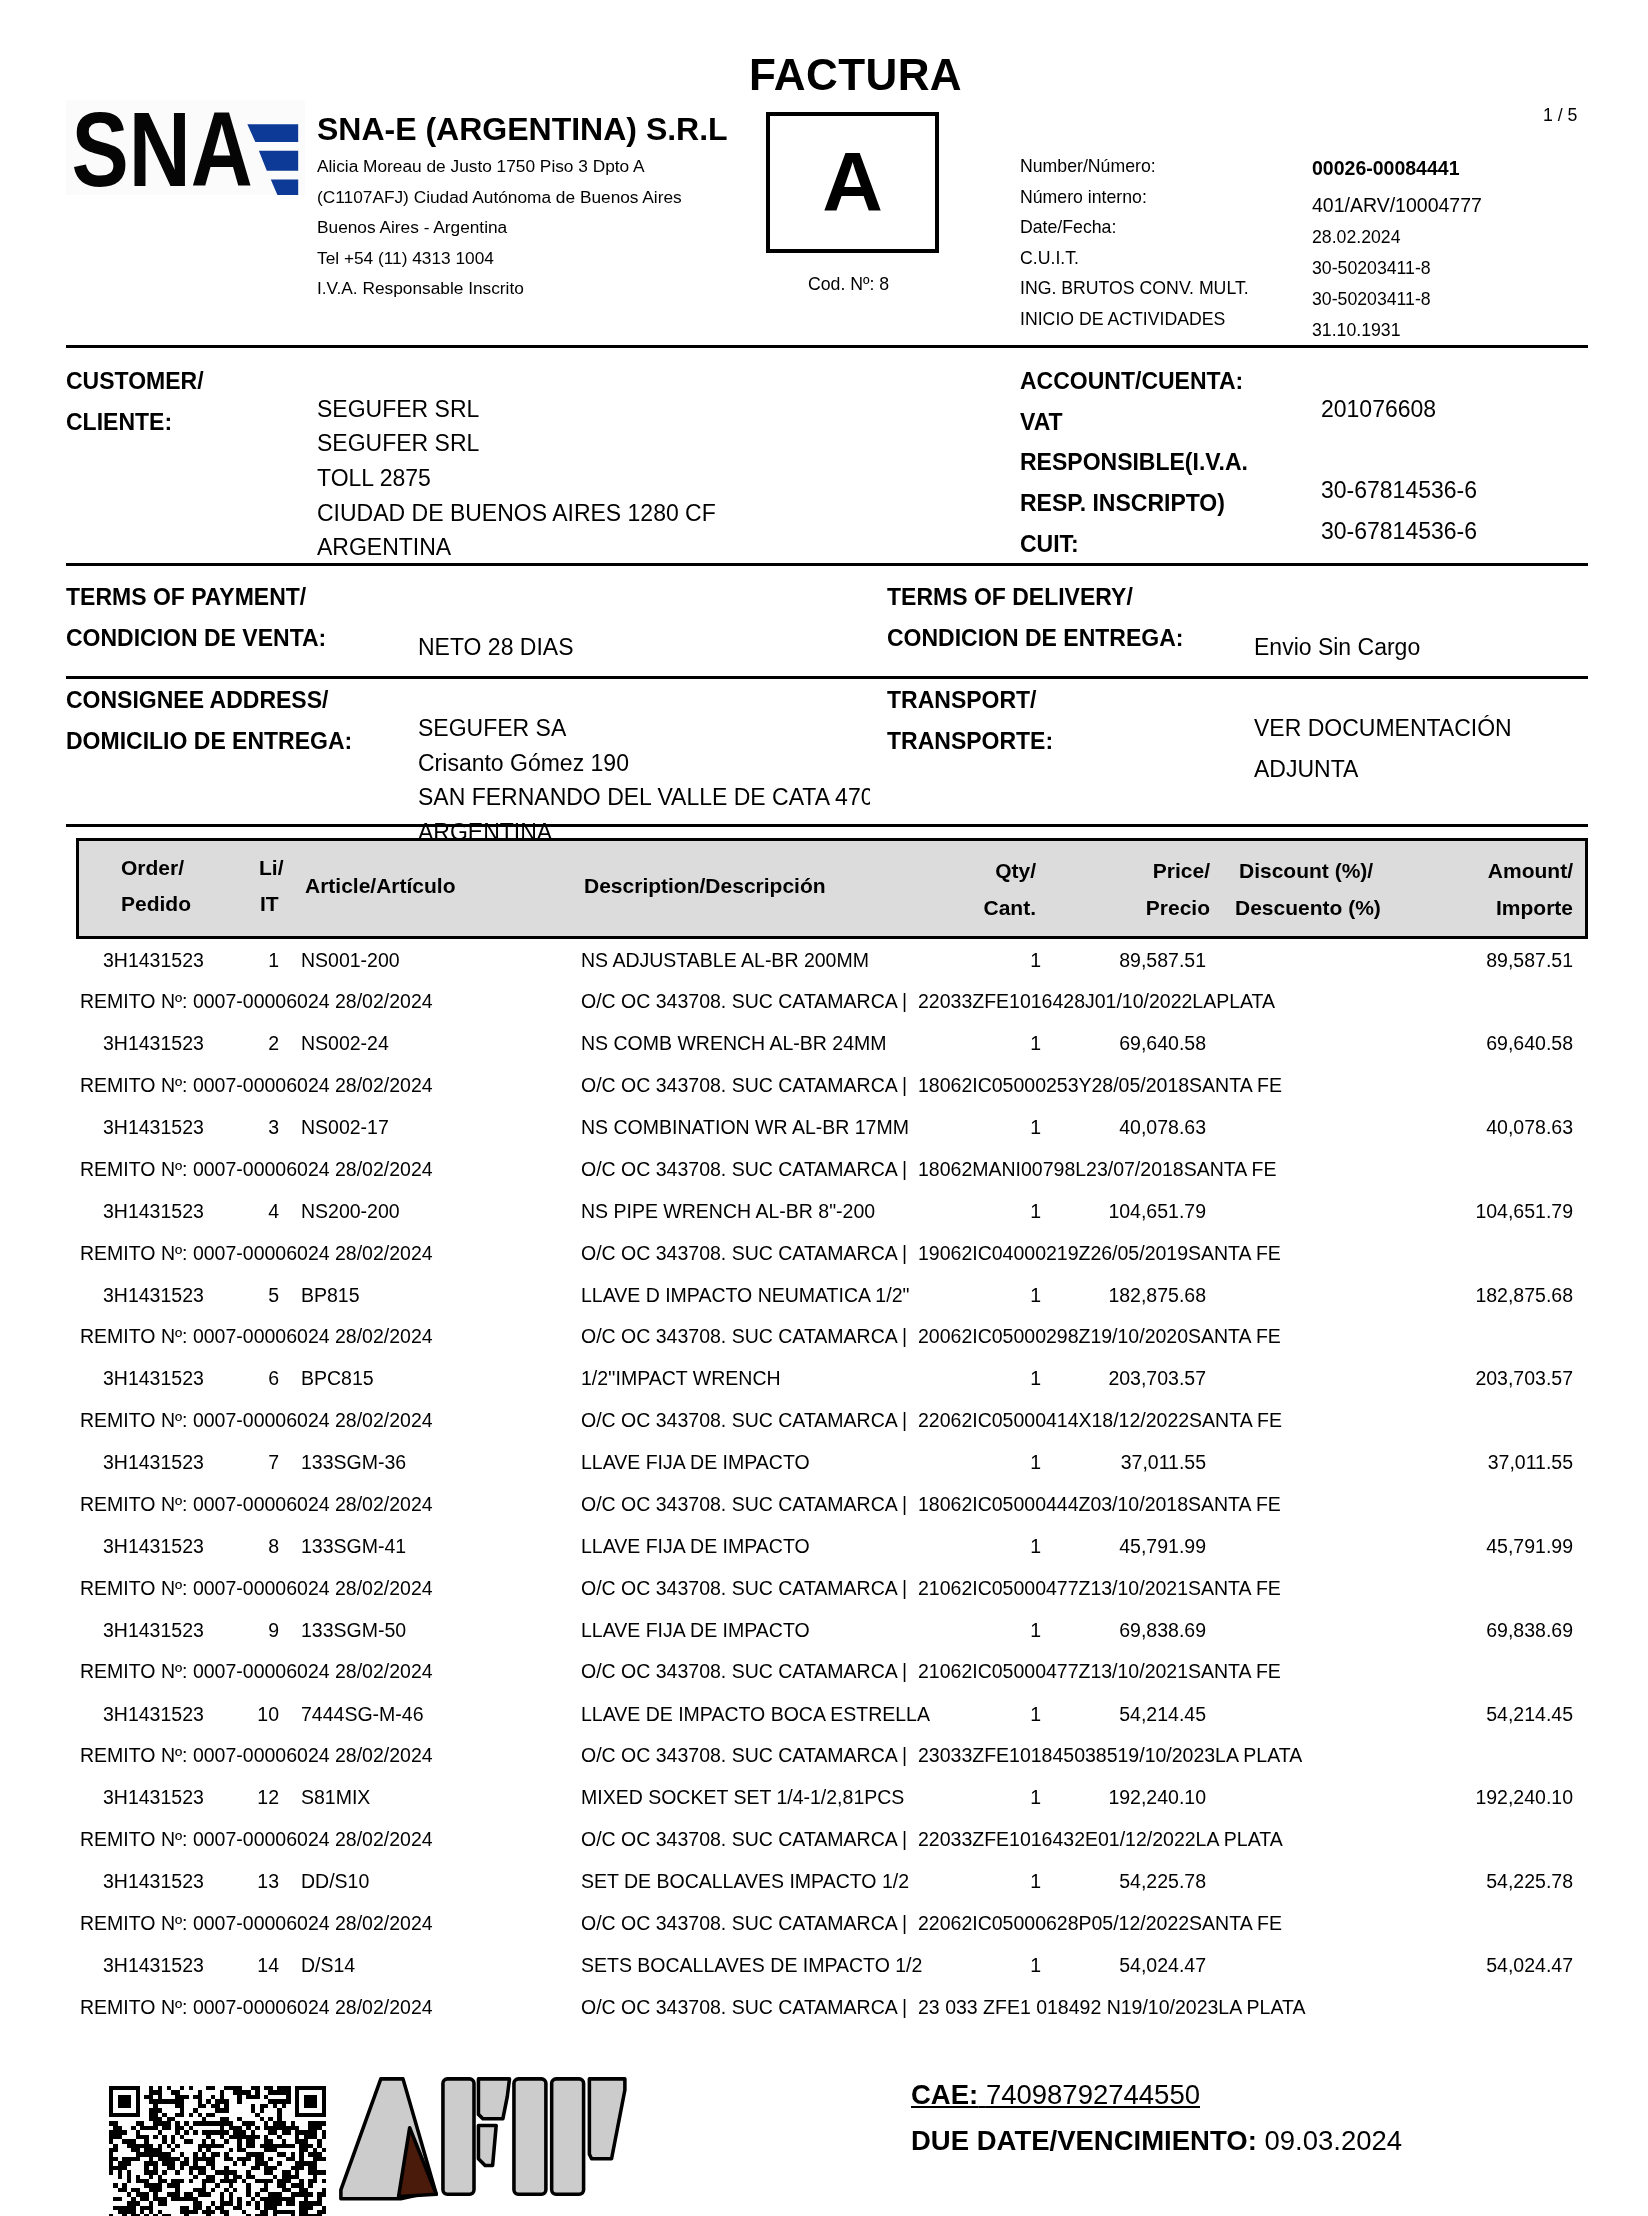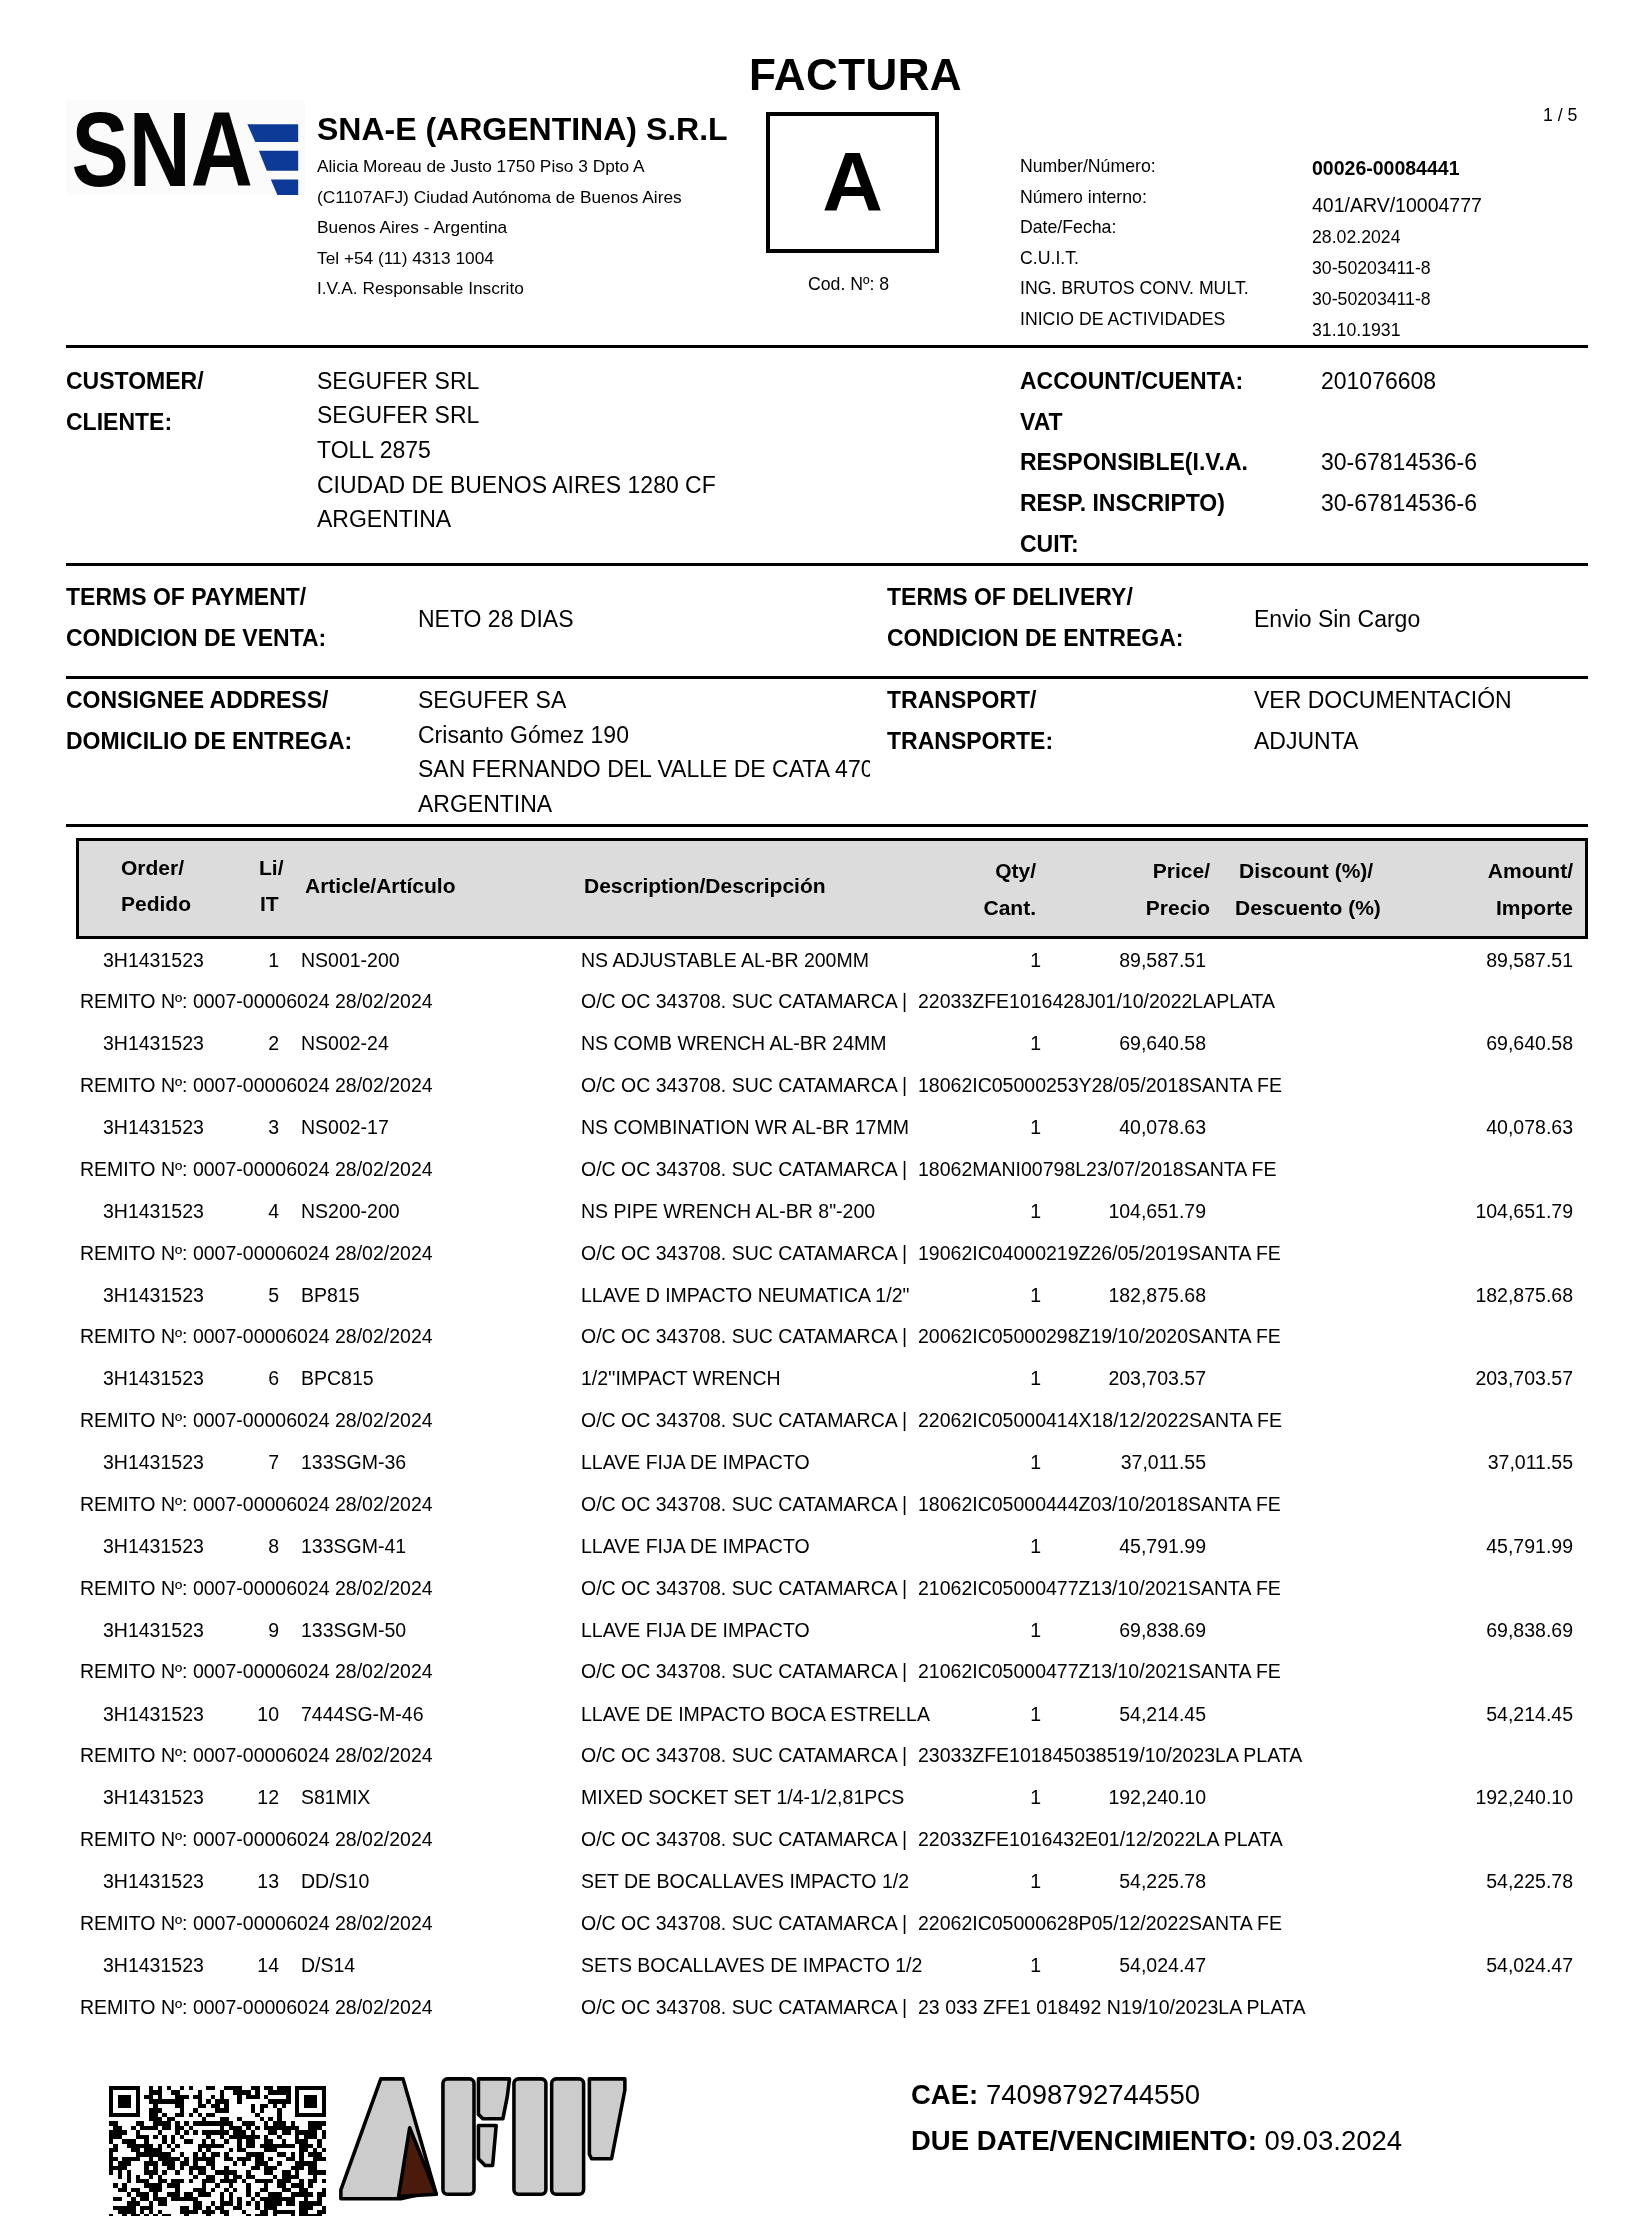--- a/index.html
+++ b/index.html
@@ -16,36 +16,36 @@
   #company-name { left:317px; top:111px; font-size:32px; font-weight:bold; }
   .addr-line { position:absolute; left:317px; font-size:17.3px; }
   #type-box { left:766px; top:112px; width:173px; height:141px; border:4px solid #000; box-sizing:border-box;
               display:flex; align-items:center; justify-content:center; font-size:84px; font-weight:bold; }
   #cod-label { left:808px; top:274px; font-size:17.7px; }
   .meta-label { position:absolute; left:1020px; font-size:17.7px; }
   .meta-value { position:absolute; left:1303px; font-size:17.7px;margin-left:9px; }
 
   
   .sec-label { position:absolute; font-size:23px; font-weight:bold; }
-  .sec-value { position:absolute; font-size:23px; }
+  .sec-value { position:absolute; font-size:23px;margin-top:28px; }
 
   
   #table-header { left:76px; top:838px; width:1512px; height:101px; background:#dcdcdc;
                   border:3.1px solid #000; box-sizing:border-box; }
   .th { position:absolute; font-size:21px; font-weight:bold; line-height:36px; }
   .th.r { text-align:right; }
 
   
   .row-text { position:absolute; font-size:19.5px; white-space:nowrap; }
   .row-text.r { text-align:right; }
 
   
   #qr { left:109px; top:2086px; width:217px; height:217px; }
   #afip-logo { left:332px; top:2070px; width:426px; height:142px; }
-  #cae-line { left:911px; top:2079px; font-size:27.5px; }
+  #cae-line { left:911px; top:2079px; font-size:27.5px;text-decoration:underline; }
   #due-line { left:911px; top:2125px; font-size:27.5px; }
 </style>
 </head>
 <body>
 
 <div id="doc-title" class="abs">FACTURA</div>
 <div id="page-num" class="abs">1 / 5</div>
 
 <div id="logo" class="abs">
   <svg width="239" height="95" viewBox="0 0 540 215">

